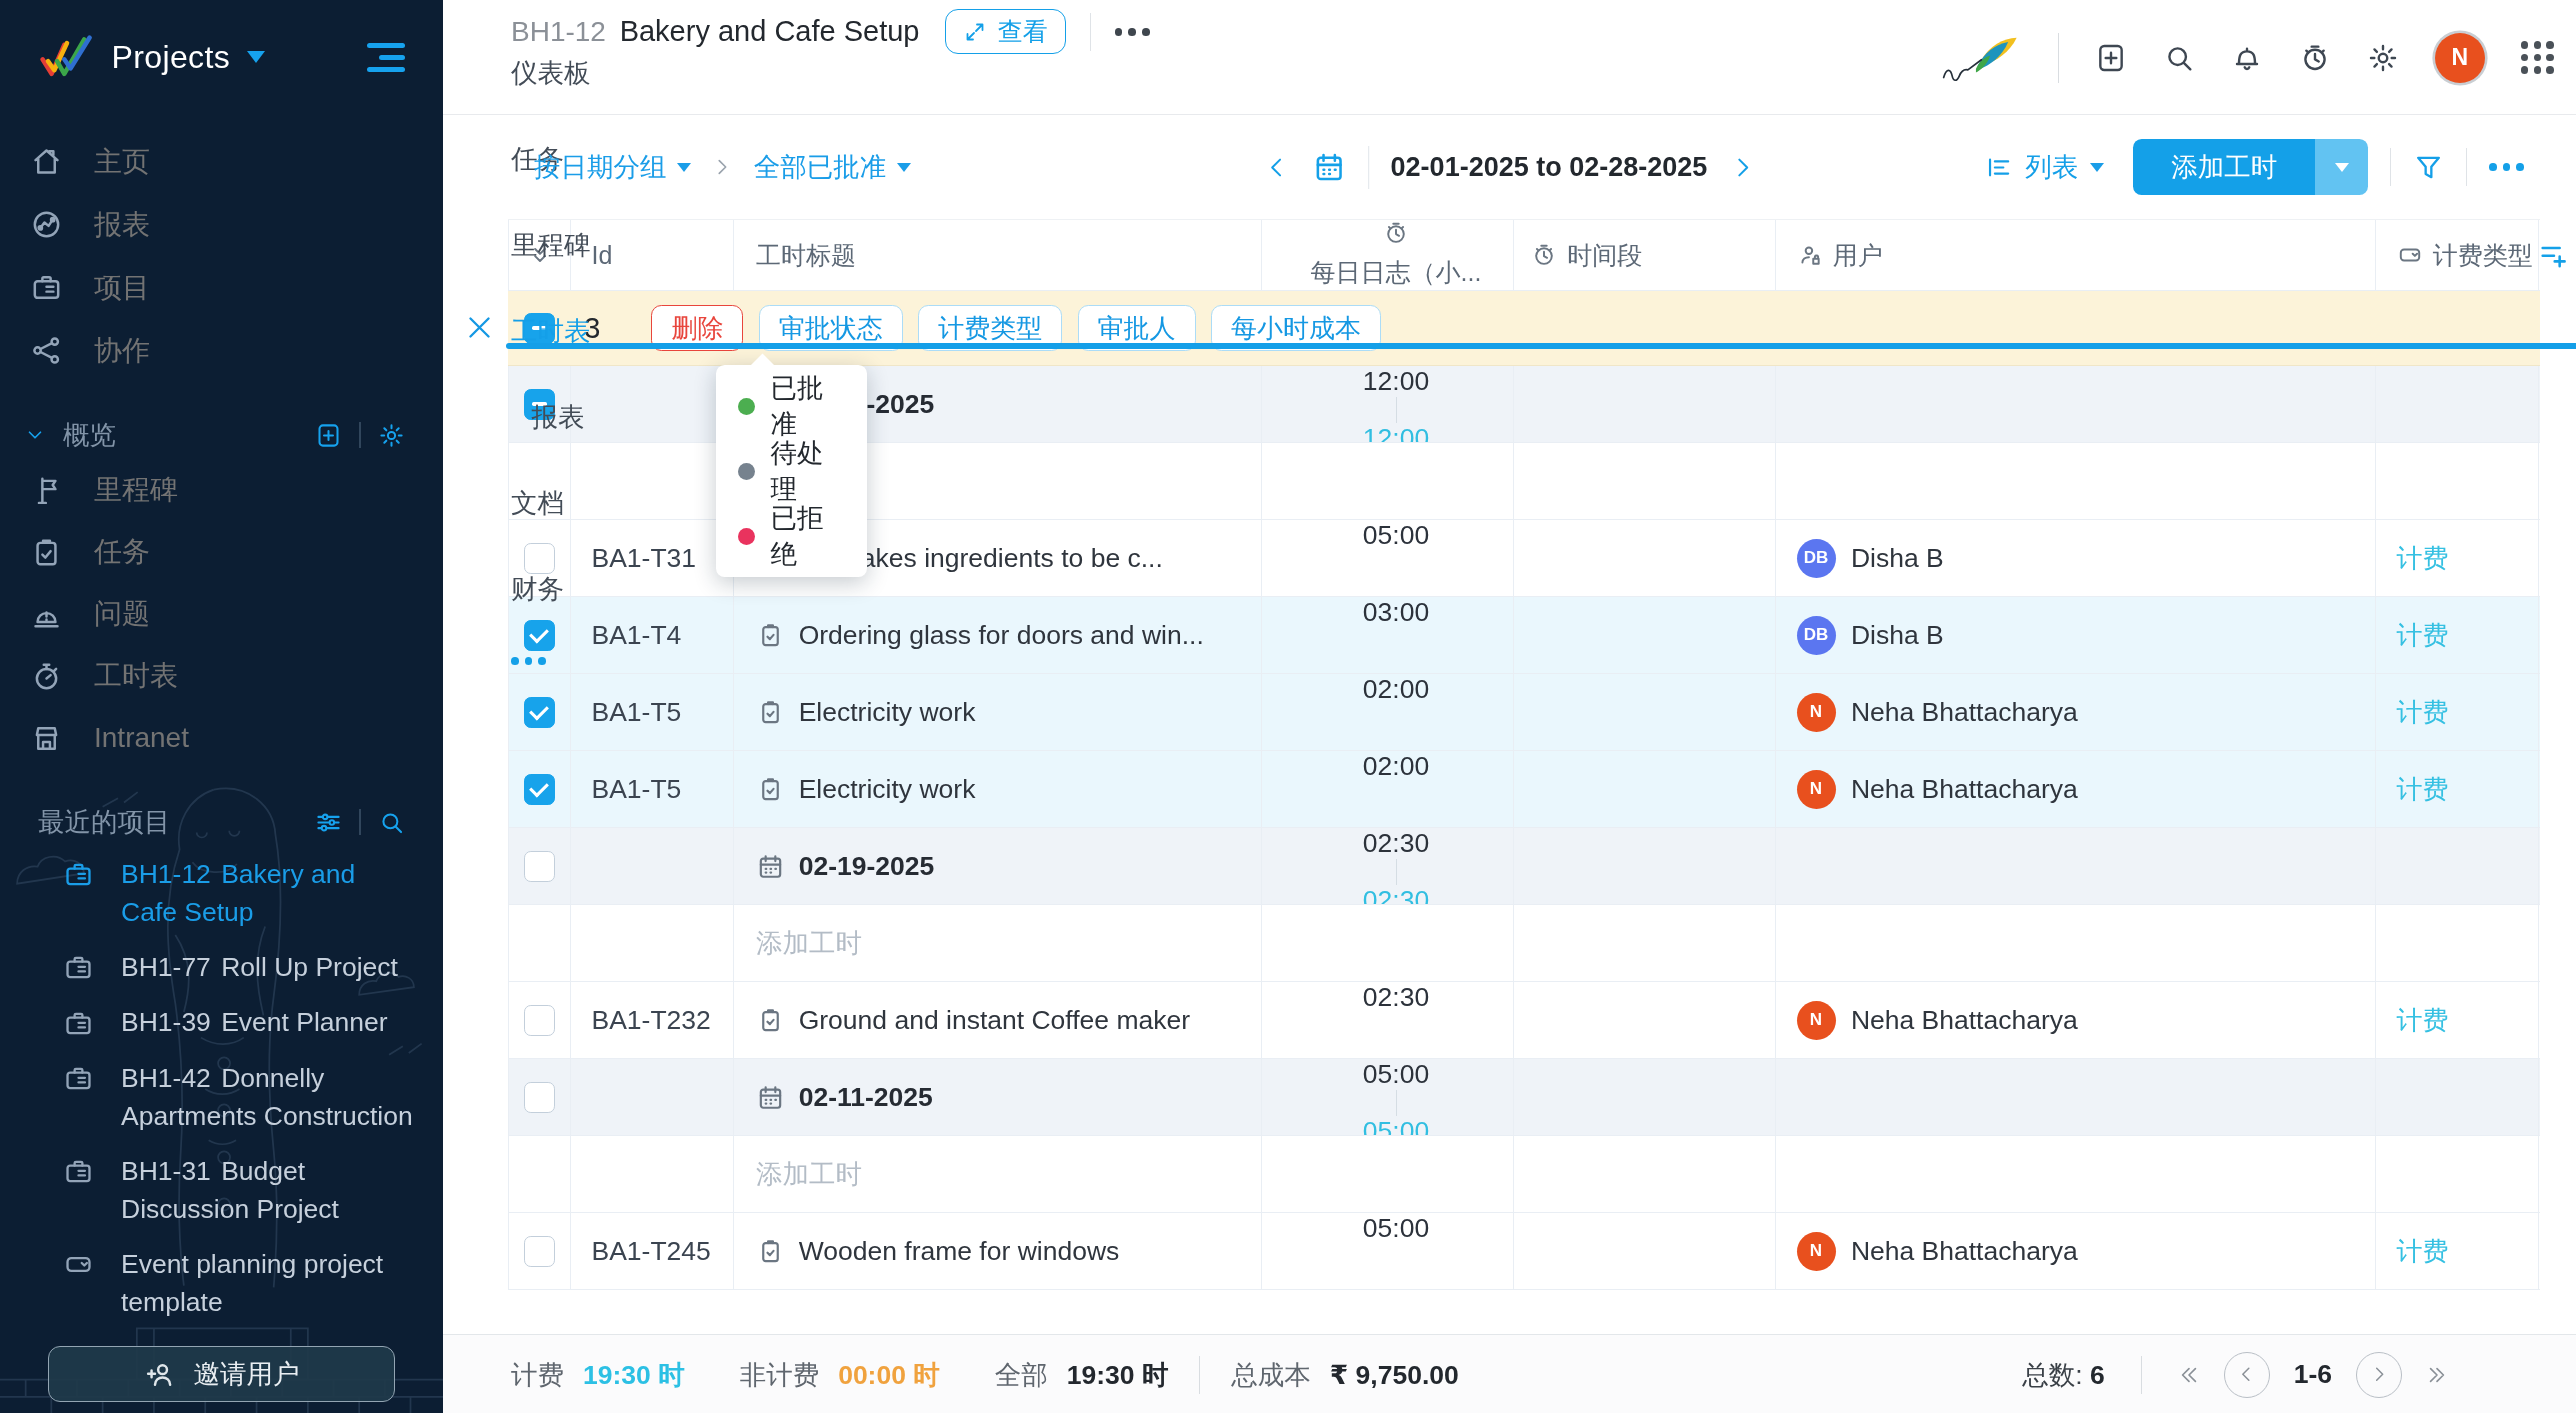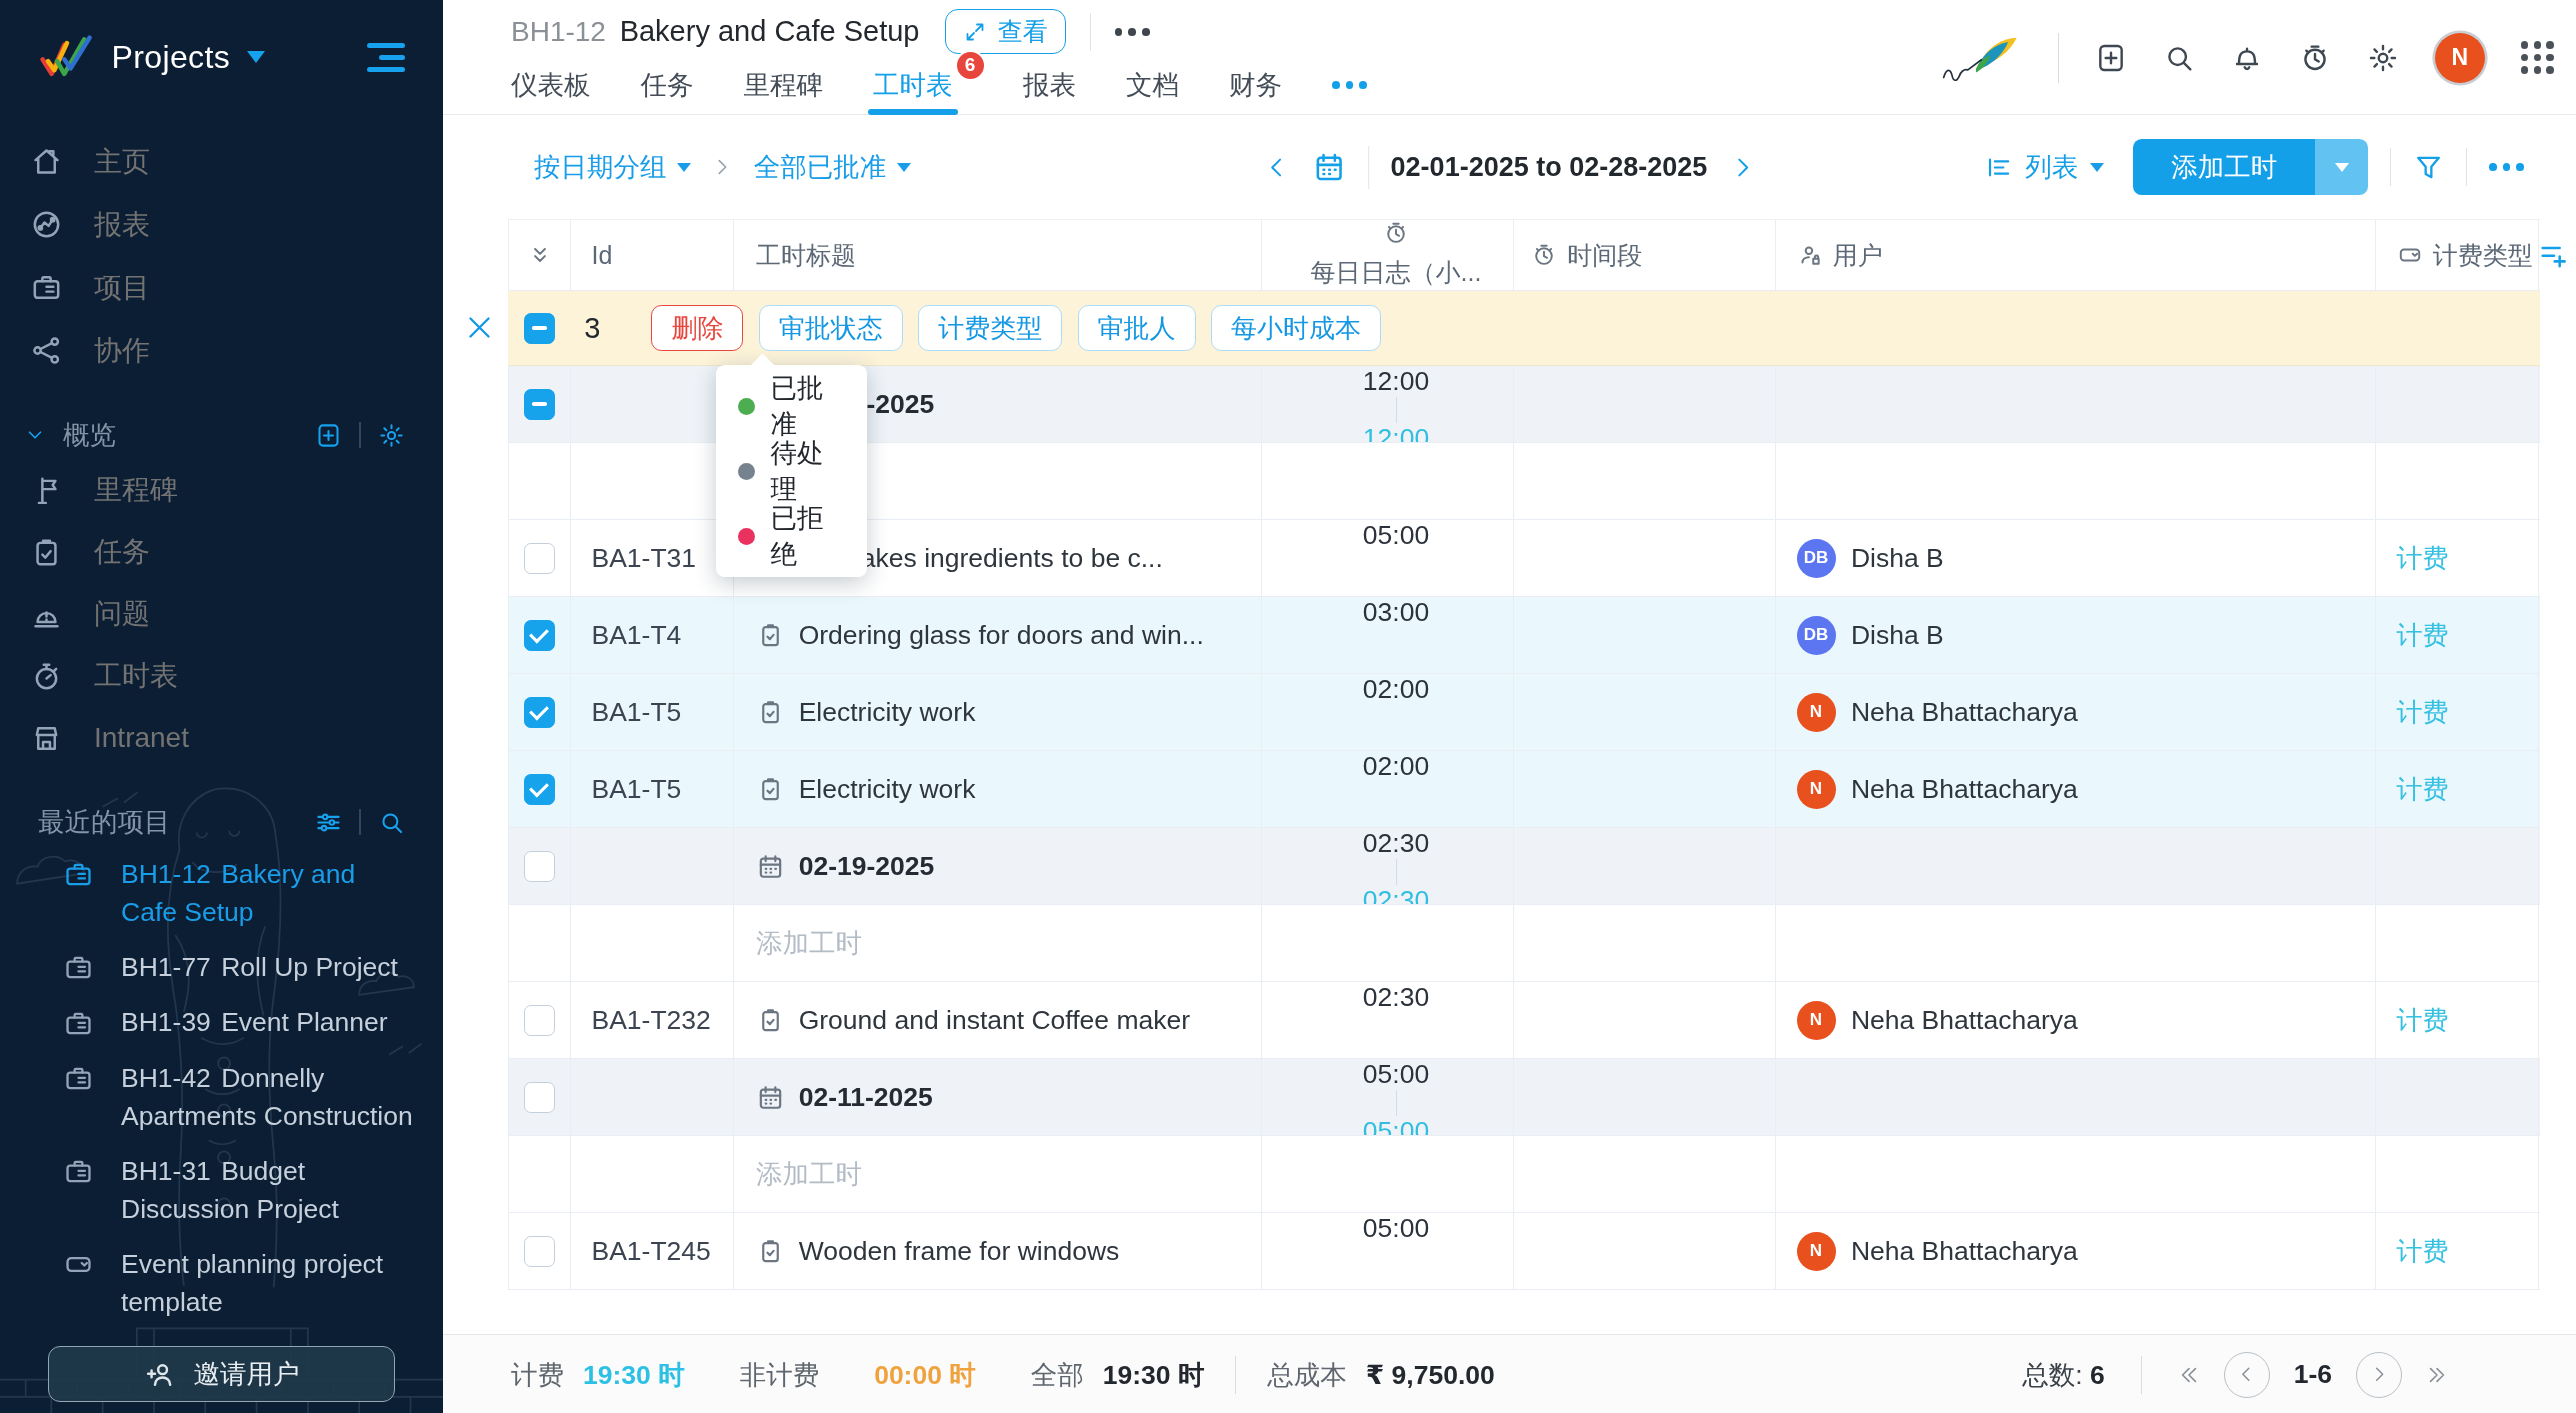--- a/index.html
+++ b/index.html
@@ -53,21 +53,21 @@
   .title-row { height:55px; display:flex; align-items:center; padding-top:8.6px; }
   .proj-code { font-size:28px; color:#8b9097; margin-right:13.7px; }
   .proj-name { font-size:29px; color:#23282e; font-weight:500; }
   .view-btn { margin-left:26px; height:45px; border:1.7px solid #14a0e8; border-radius:13px; color:#14a0e8; font-size:25px; display:inline-flex; align-items:center; gap:10.3px; padding:6px 17px; cursor:pointer; background:#fff; }
   .view-btn .ic { width:24px; height:24px; }
   .hdr-vdiv { width:0.9px; height:38px; background:#dfe3e7; margin:0 24px; }
   .dots { display:inline-flex; gap:6px; cursor:pointer; }
   .dots i { width:7.7px; height:7.7px; border-radius:50%; background:#3f464e; }
   .dots.blue i { background:#14a0e8; }
 
-  .tabs-row { height:60px; display:flex; align-items:center; gap:50px; }
+  .tabs-row { height:60px; display:flex; gap:50px;flex-direction:column; }
   .tab { position:relative; font-size:26.5px; color:#434c57; height:60px; display:flex; align-items:center; cursor:pointer; }
   .tab.active { color:#149fe8; }
   .tab.active::after { content:""; position:absolute; left:-5.1px; right:-5.1px; bottom:0; height:6px; border-radius:3.4px; background:#149fe8; }
   .tab-badge { position:absolute; top:-5.1px; right:-33px; min-width:31px; height:31px; border-radius:15.4px; background:#e8453c; color:#fff; font-size:19px; font-weight:700; display:flex; align-items:center; justify-content:center; border:2.6px solid #fff; }
 
   .hdr-icons { position:absolute; right:22px; top:0; height:115px; display:flex; align-items:center; gap:36px; }
   .hdr-icons .ic { width:32px; height:32px; color:#3e4752; cursor:pointer; }
   .hdr-feather { width:82px; height:56px; cursor:default; }
   .hdr-div { width:0.9px; height:50px; background:#d9dde1; }
   .avatar-top { width:50px; height:50px; border-radius:50%; background:#e8501e; color:#fff; font-size:23px; font-weight:600; display:flex; align-items:center; justify-content:center; box-shadow:0 0 0 2.6px #c9ced3; cursor:pointer; }
@@ -149,21 +149,21 @@
   .dd-caret { position:absolute; top:-7.7px; left:38px; width:17px; height:17px; background:#fff; transform:rotate(45deg); }
   .dd-item { position:relative; z-index:1; height:65px; display:flex; align-items:center; padding:0 22px; gap:15.4px; font-size:26.5px; color:#23282e; cursor:pointer; background:#fff; }
   .dd-dot { width:17px; height:17px; border-radius:50%; flex:none; }
 
   
   .footer { position:absolute; left:0; right:0; bottom:0; height:80px; background:#fbfbfc; border-top:0.9px solid #e3e7ea; display:flex; align-items:center; justify-content:space-between; padding:0 128px 0 68px; }
   .ft-left { display:flex; align-items:center; gap:19px; font-size:26.5px; }
   .ft-label { color:#5f666e; }
   .ft-gap { width:17px; }
   .ft-billable { color:#2cc0e4; font-weight:600; }
-  .ft-nonbill { color:#f0a23e; font-weight:600;margin-left:36px; }
+  .ft-nonbill { color:#f0a23e; font-weight:600; }
   .ft-total { color:#23282e; font-weight:700; }
   .ft-vdiv { width:0.9px; height:38px; background:#d9dde1; margin:0 12px; }
   .ft-right { display:flex; align-items:center; gap:24px; font-size:26.5px; color:#3a4047; }
   .ft-count b { font-weight:700; color:#23282e; }
   .pg-circle { width:46px; height:46px; border:1.7px solid #b9bfc6; border-radius:50%; display:flex; align-items:center; justify-content:center; color:#8a9097; cursor:pointer; }
   .pg-circle .ic, .pg-d { width:22px; height:22px; color:#8a9097; }
   .pg-d { cursor:pointer; }
   .pg-range { font-weight:600; color:#23282e; }
 </style>
 </head>

